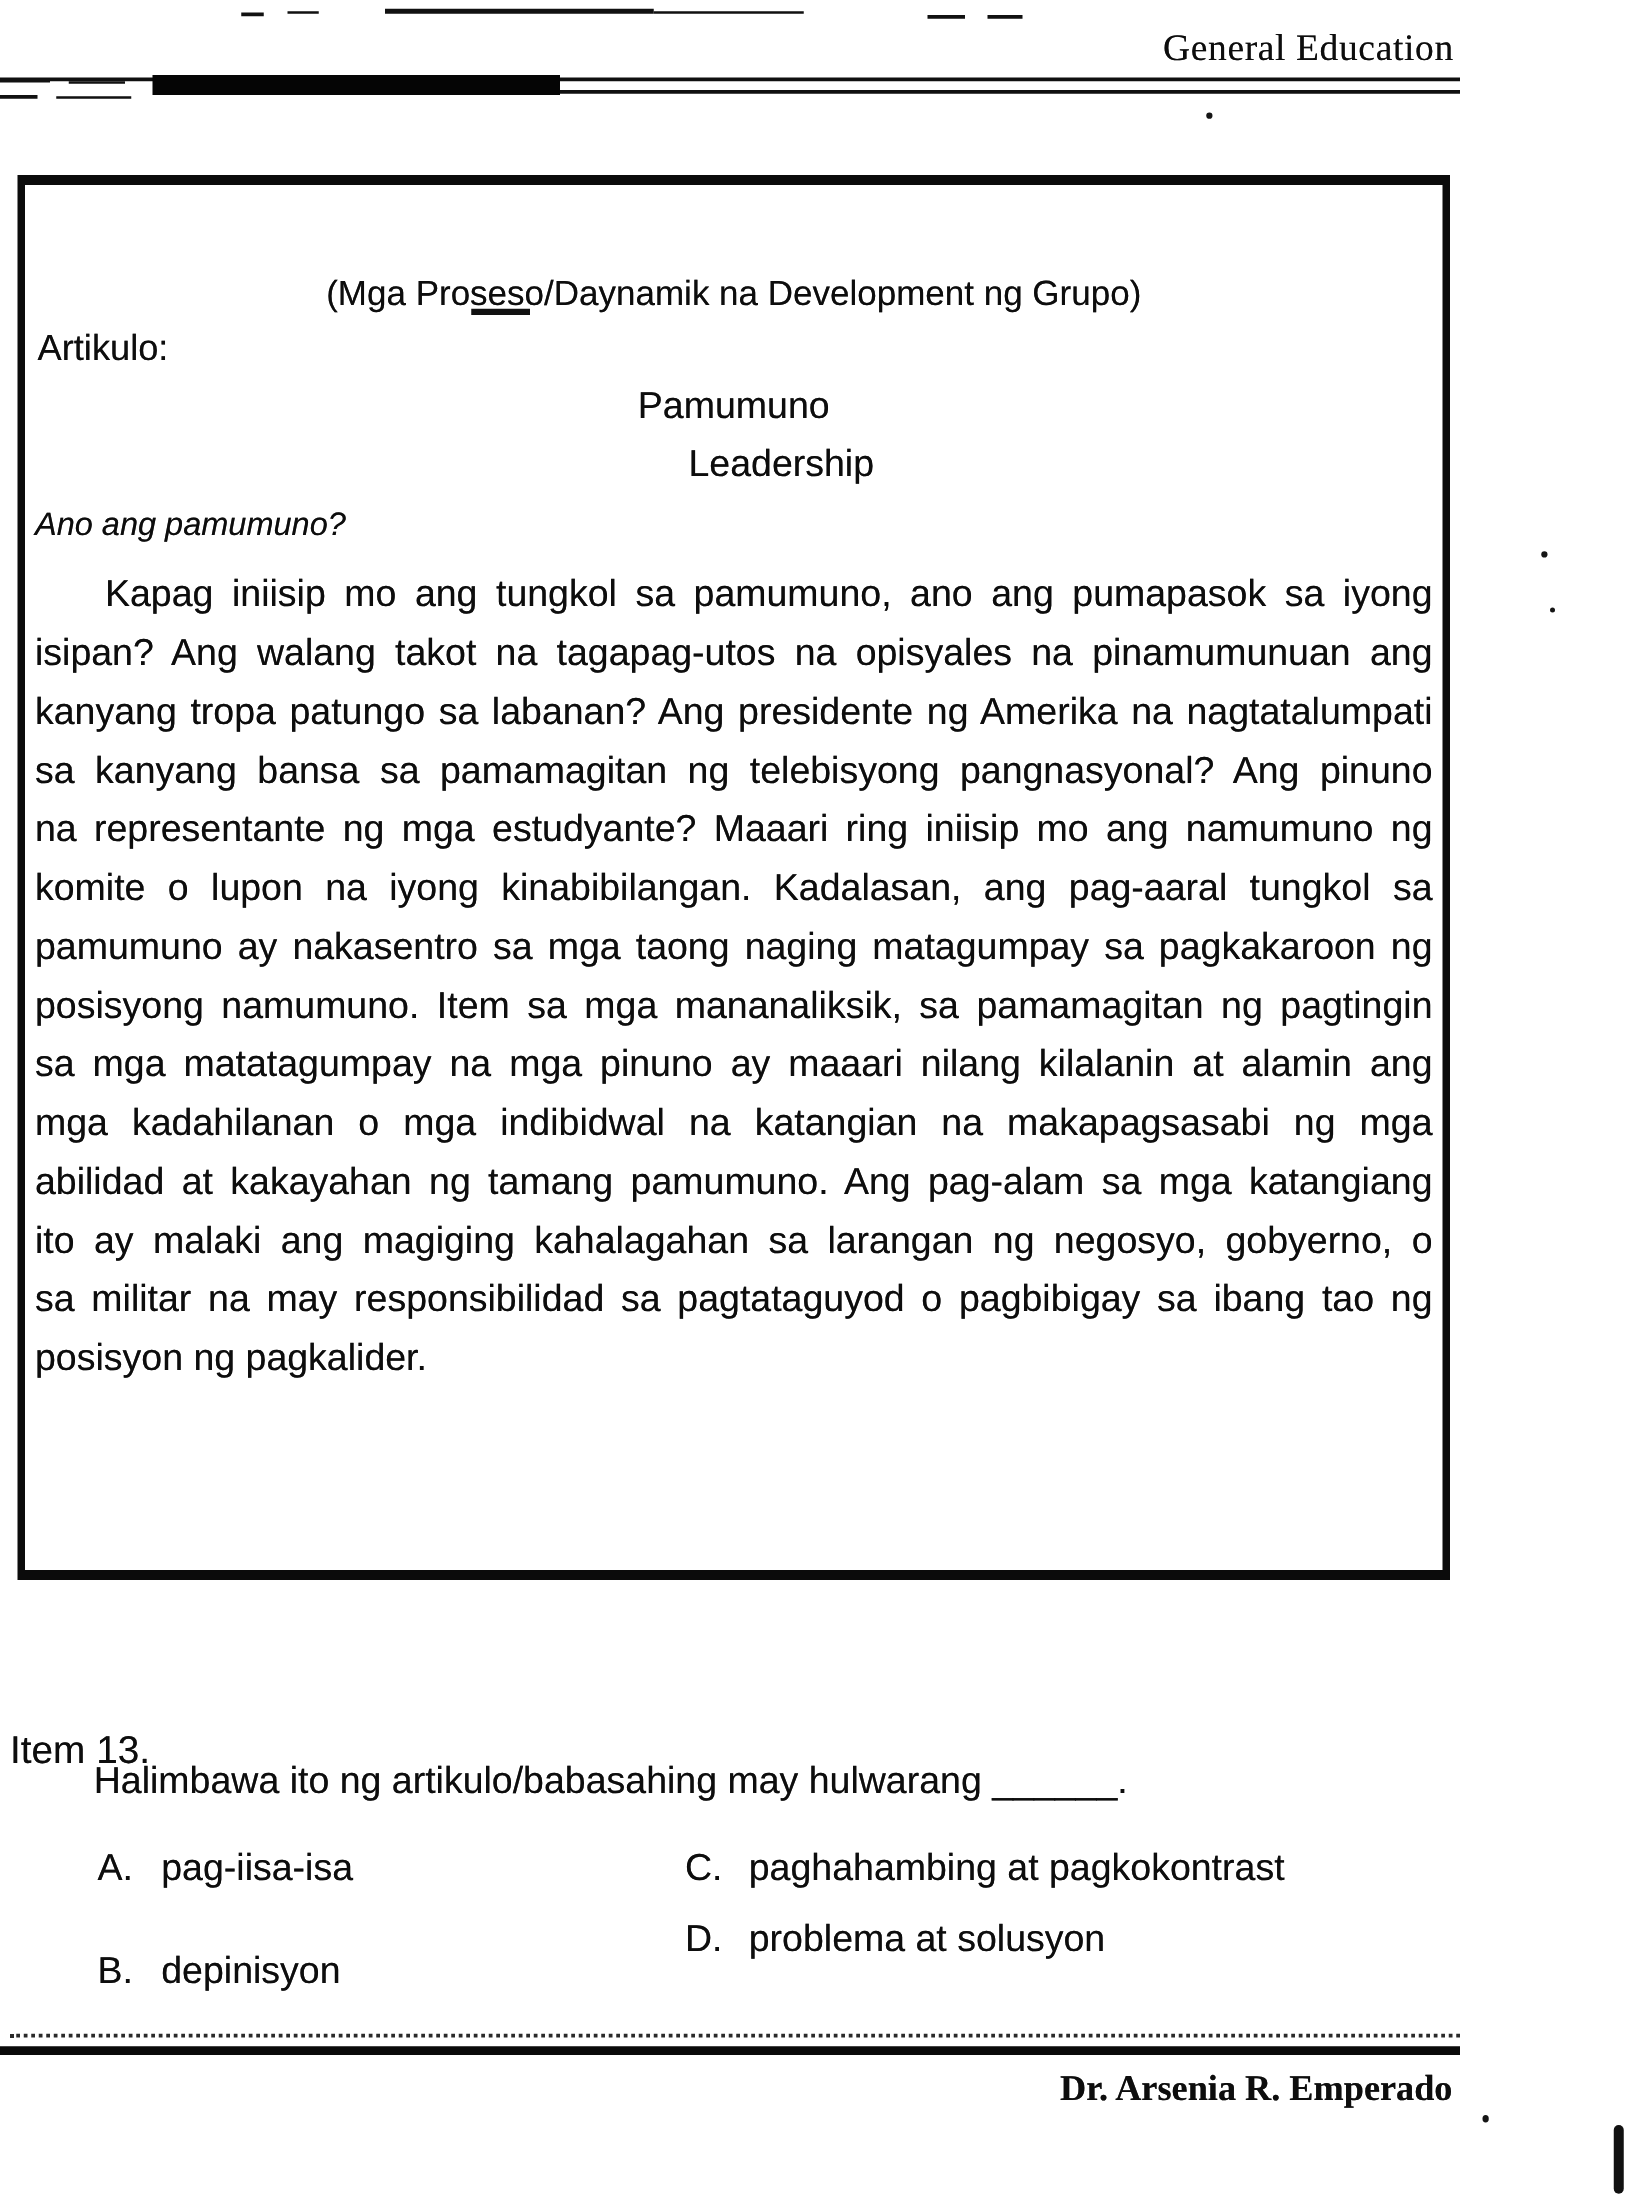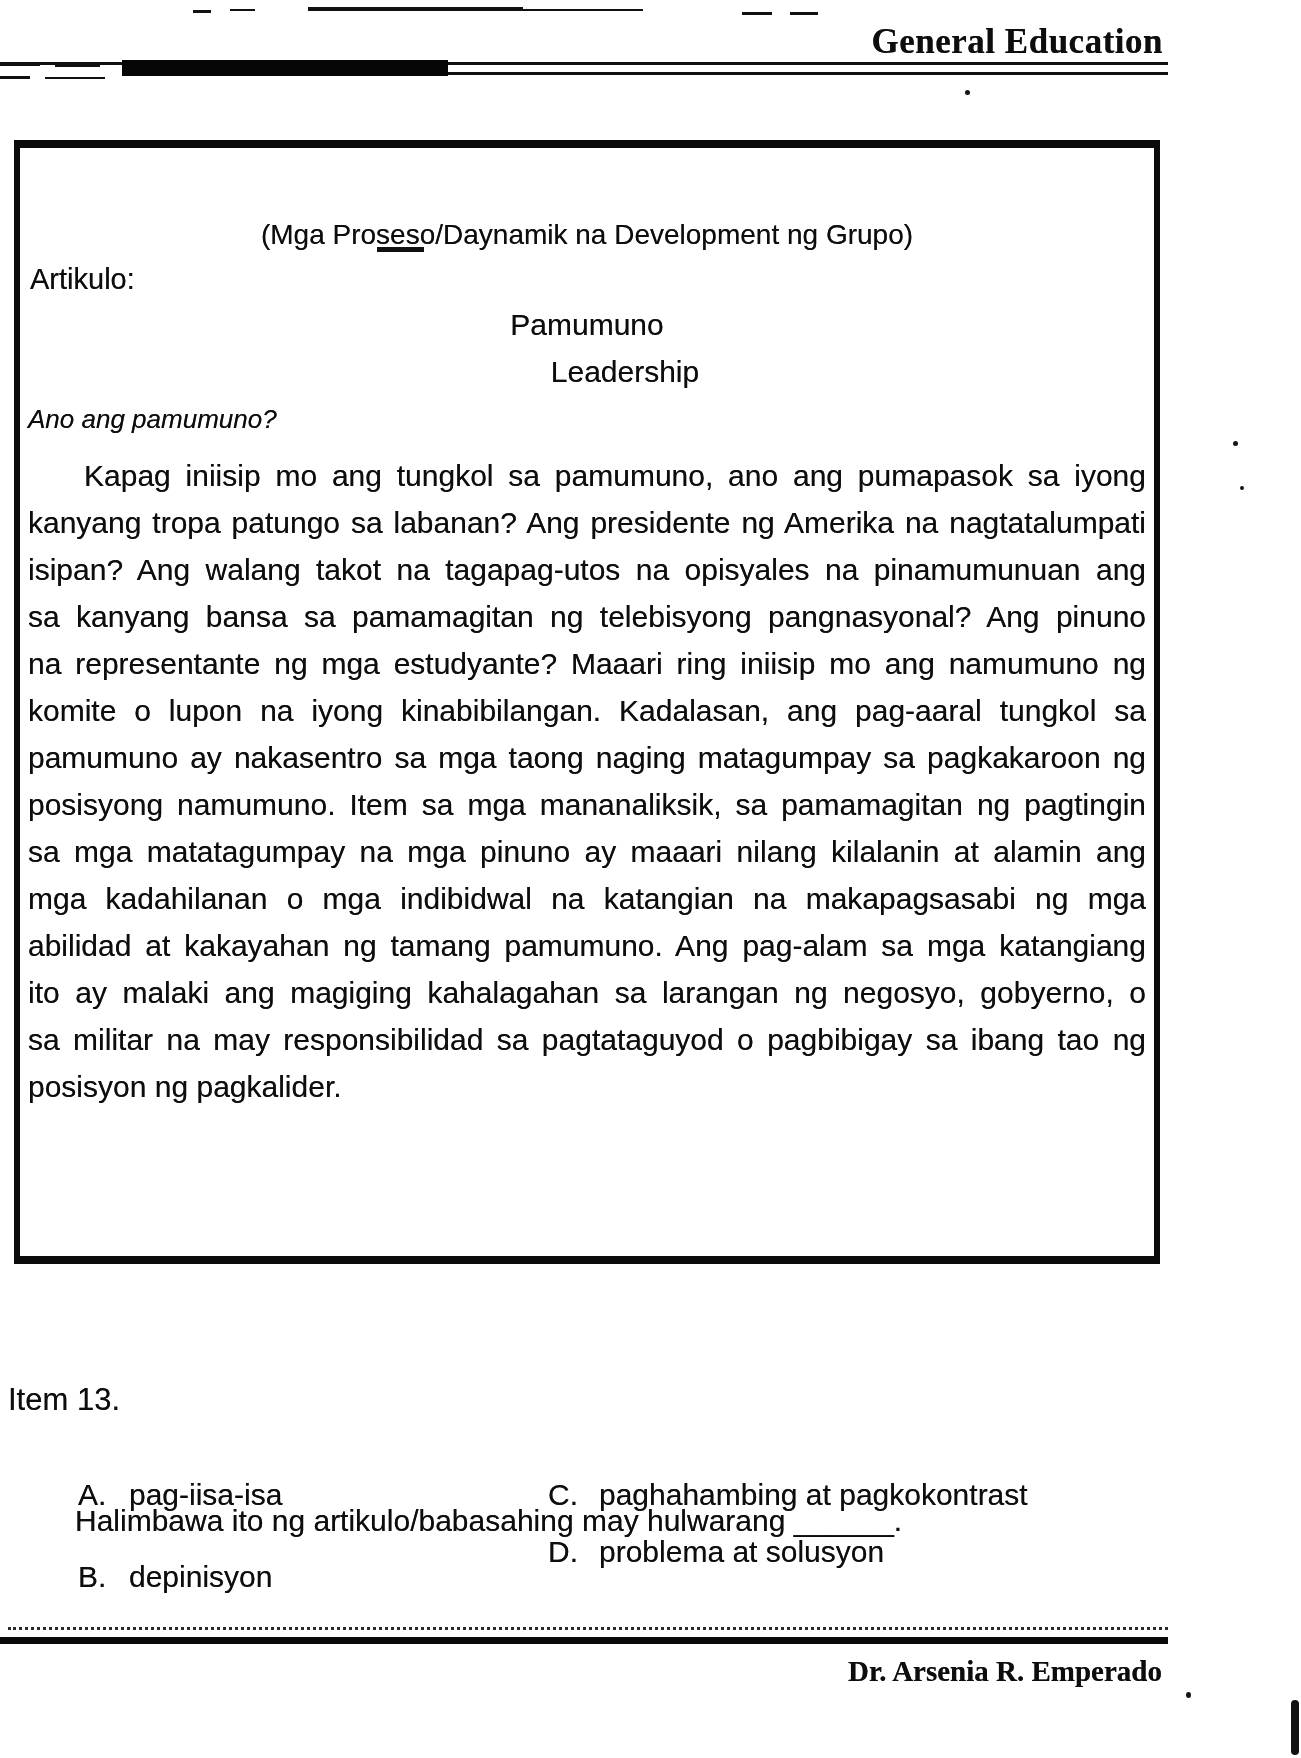--- a/index.html
+++ b/index.html
@@ -14,21 +14,21 @@
     text-shadow: 0 0 0.5px rgba(0,0,0,0.65);
   }
   .serif { font-family: "Liberation Serif", serif; }
 
   
   .mark { position: absolute; background: #111; }
 
   
   .hdr-title {
     position: absolute; top: 22px; right: 138px;
-    font-size: 35px; font-weight: 700; letter-spacing: 0.5px; text-align: center;
+    font-size: 30px; font-weight: 400; letter-spacing: 0.5px; text-align: center;
   }
   .rule-thin-1 { position:absolute; left:0; top:62px; width:1168px; height:3px; background:#101010; }
   .rule-thick  { position:absolute; left:122px; top:60px; width:326px; height:16px; background:#050505; }
   .rule-thin-2 { position:absolute; left:448px; top:72px; width:720px; height:3px; background:#101010; }
 
   
   .article-box {
     position: absolute; left: 14px; top: 140px;
     width: 1146px; height: 1124px;
     border: 6px solid #0b0b0b;
@@ -53,21 +53,21 @@
   .body-line.first { text-indent: 56px; }
   .body-line.last { text-align-last: left; }
 
   .citation {
     position:absolute; right:8px; top:970px; width:900px;
     font-size:29px; line-height:46px; font-style:italic; text-align:right;
   }
 
   
   .item-label { position:absolute; left:8px; top:1382px; font-size:31px; }
-  .item-question { position:absolute; left:75px; top:1504px; font-size:30px; }
+  .item-question { position:absolute; left:75px; top:1408px; font-size:30px; }
   .opt { position:absolute; font-size:30px; }
   .opt .letter { display:inline-block; width:51px; }
   .opt-a { left:78px;  top:1478px; }
   .opt-c { left:548px; top:1478px; }
   .opt-b { left:78px;  top:1535px;margin-top:25px; }
   .opt-d { left:548px; top:1535px; }
 
   
   .foot-dots { position:absolute; left:8px; top:1627px; width:1160px; height:0; border-top:3px dotted #2a2a2a; }
   .foot-bar  { position:absolute; left:0; top:1637px; width:1168px; height:7px; background:#0a0a0a; }
@@ -100,22 +100,22 @@
   <div class="article-box">
     <div class="box-heading">(Mga Proseso/Daynamik na Development ng Grupo)</div>
     <div class="mark" style="left:357px; top:99px; width:47px; height:5px;"></div>
     <div class="artikulo-label">Artikulo:</div>
     <div class="title-fil">Pamumuno</div>
     <div class="title-en">Leadership</div>
     <div class="subheading">Ano ang pamumuno?</div>
 
     <div class="article-body">
         <div class="body-line first">Kapag iniisip mo ang tungkol sa pamumuno, ano ang pumapasok sa iyong</div>
+        <div class="body-line">isipan? Ang walang takot na tagapag-utos na opisyales na pinamumunuan ang</div>
         <div class="body-line">kanyang tropa patungo sa labanan? Ang presidente ng Amerika na nagtatalumpati</div>
-        <div class="body-line">isipan? Ang walang takot na tagapag-utos na opisyales na pinamumunuan ang</div>
         <div class="body-line">sa kanyang bansa sa pamamagitan ng telebisyong pangnasyonal? Ang pinuno</div>
         <div class="body-line">na representante ng mga estudyante? Maaari ring iniisip mo ang namumuno ng</div>
         <div class="body-line">komite o lupon na iyong kinabibilangan. Kadalasan, ang pag-aaral tungkol sa</div>
         <div class="body-line">pamumuno ay nakasentro sa mga taong naging matagumpay sa pagkakaroon ng</div>
         <div class="body-line">posisyong namumuno. Item sa mga mananaliksik, sa pamamagitan ng pagtingin</div>
         <div class="body-line">sa mga matatagumpay na mga pinuno ay maaari nilang kilalanin at alamin ang</div>
         <div class="body-line">mga kadahilanan o mga indibidwal na katangian na makapagsasabi ng mga</div>
         <div class="body-line">abilidad at kakayahan ng tamang pamumuno. Ang pag-alam sa mga katangiang</div>
         <div class="body-line">ito ay malaki ang magiging kahalagahan sa larangan ng negosyo, gobyerno, o</div>
         <div class="body-line">sa militar na may responsibilidad sa pagtataguyod o pagbibigay sa ibang tao ng</div>

